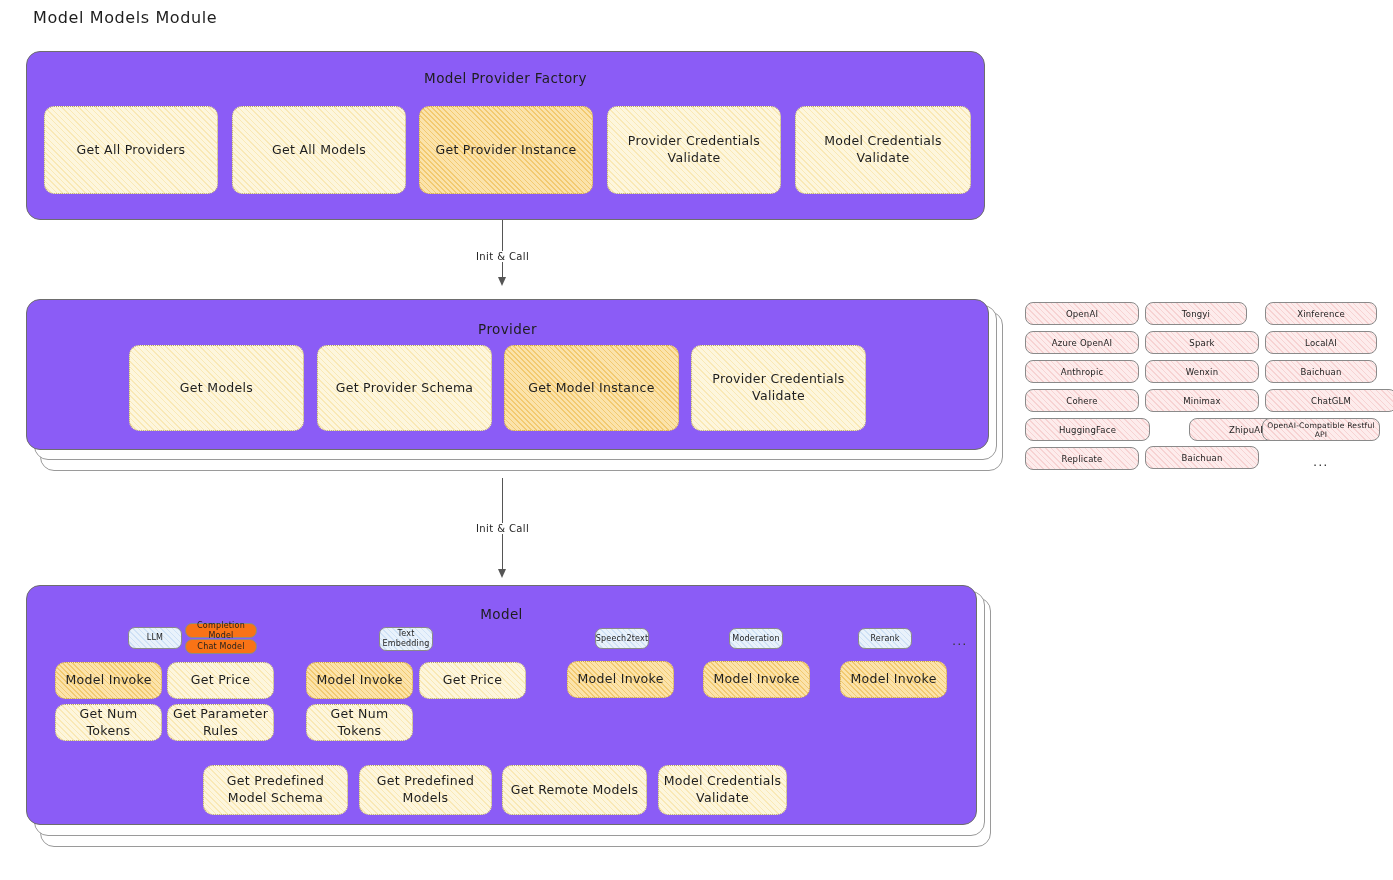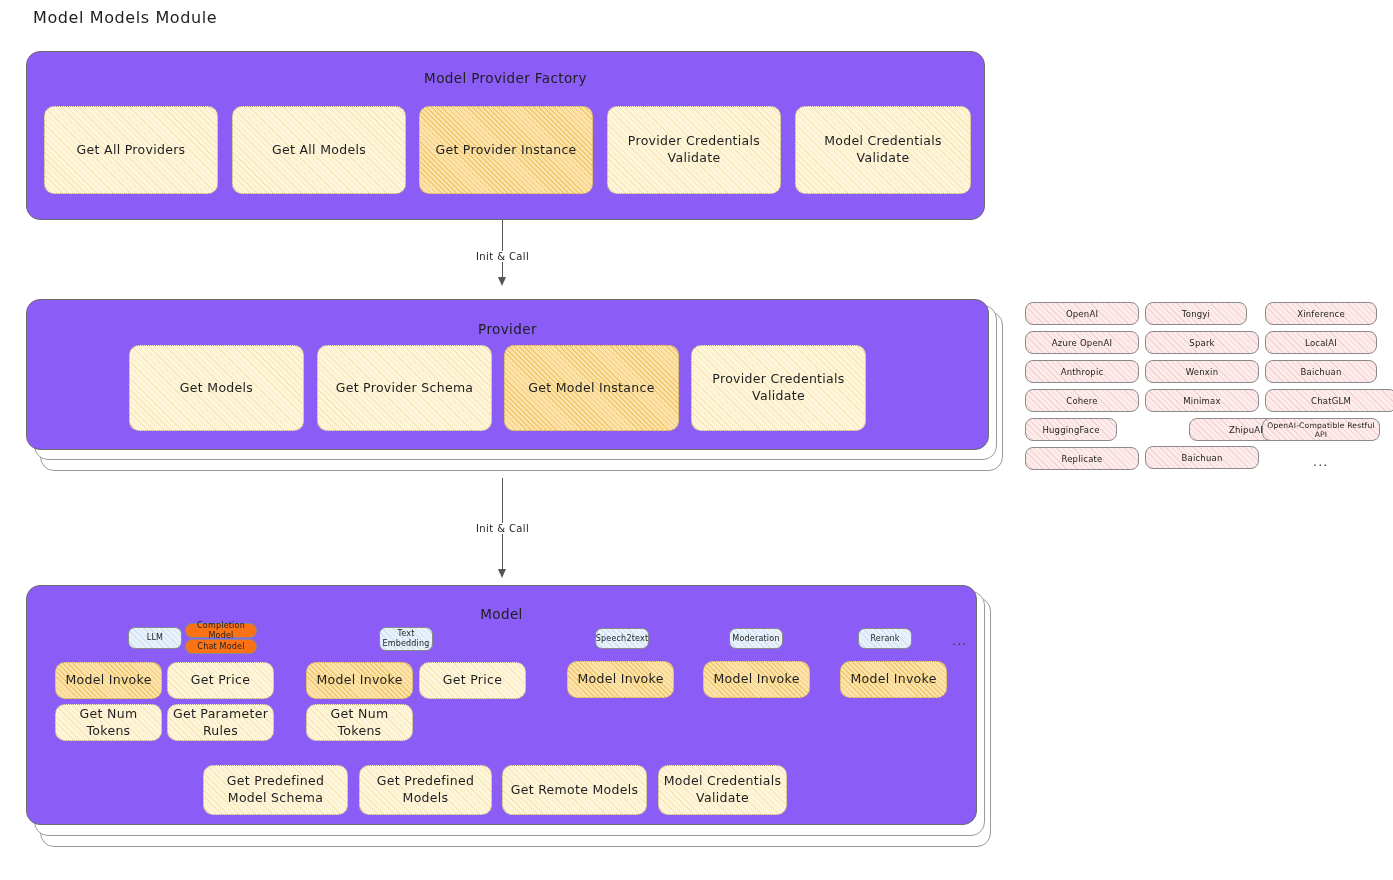--- a/index.html
+++ b/index.html
@@ -196,21 +196,21 @@
 </div>
 <div class="op" style="left:129px; top:345px; width:175px; height:86px; z-index:4;">Get Models</div>
 <div class="op" style="left:317px; top:345px; width:175px; height:86px; z-index:4;">Get Provider Schema</div>
 <div class="op hl" style="left:504px; top:345px; width:175px; height:86px; z-index:4;">Get Model Instance</div>
 <div class="op" style="left:691px; top:345px; width:175px; height:86px; z-index:4;">Provider Credentials Validate</div>
 
 <div class="chip" style="left:1025px; top:302px; width:114px; height:23px;">OpenAI</div>
 <div class="chip" style="left:1025px; top:331px; width:114px; height:23px;">Azure OpenAI</div>
 <div class="chip" style="left:1025px; top:360px; width:114px; height:23px;">Anthropic</div>
 <div class="chip" style="left:1025px; top:389px; width:114px; height:23px;">Cohere</div>
-<div class="chip" style="left:1025px; top:418px; width:92px; height:23px;">HuggingFace</div>
+<div class="chip" style="left:1025px; top:418px; width:125px; height:23px;">HuggingFace</div>
 <div class="chip" style="left:1025px; top:447px; width:114px; height:23px;">Replicate</div>
 
 <div class="chip" style="left:1145px; top:302px; width:102px; height:23px;">Tongyi</div>
 <div class="chip" style="left:1145px; top:331px; width:114px; height:23px;">Spark</div>
 <div class="chip" style="left:1145px; top:360px; width:114px; height:23px;">Wenxin</div>
 <div class="chip" style="left:1145px; top:389px; width:114px; height:23px;">Minimax</div>
 <div class="chip" style="left:1145px; top:418px; width:114px; height:23px;margin-left:44px;">ZhipuAI</div>
 <div class="chip" style="left:1145px; top:446px; width:114px; height:23px;">Baichuan</div>
 
 <div class="chip" style="left:1265px; top:302px; width:112px; height:23px;">Xinference</div>

